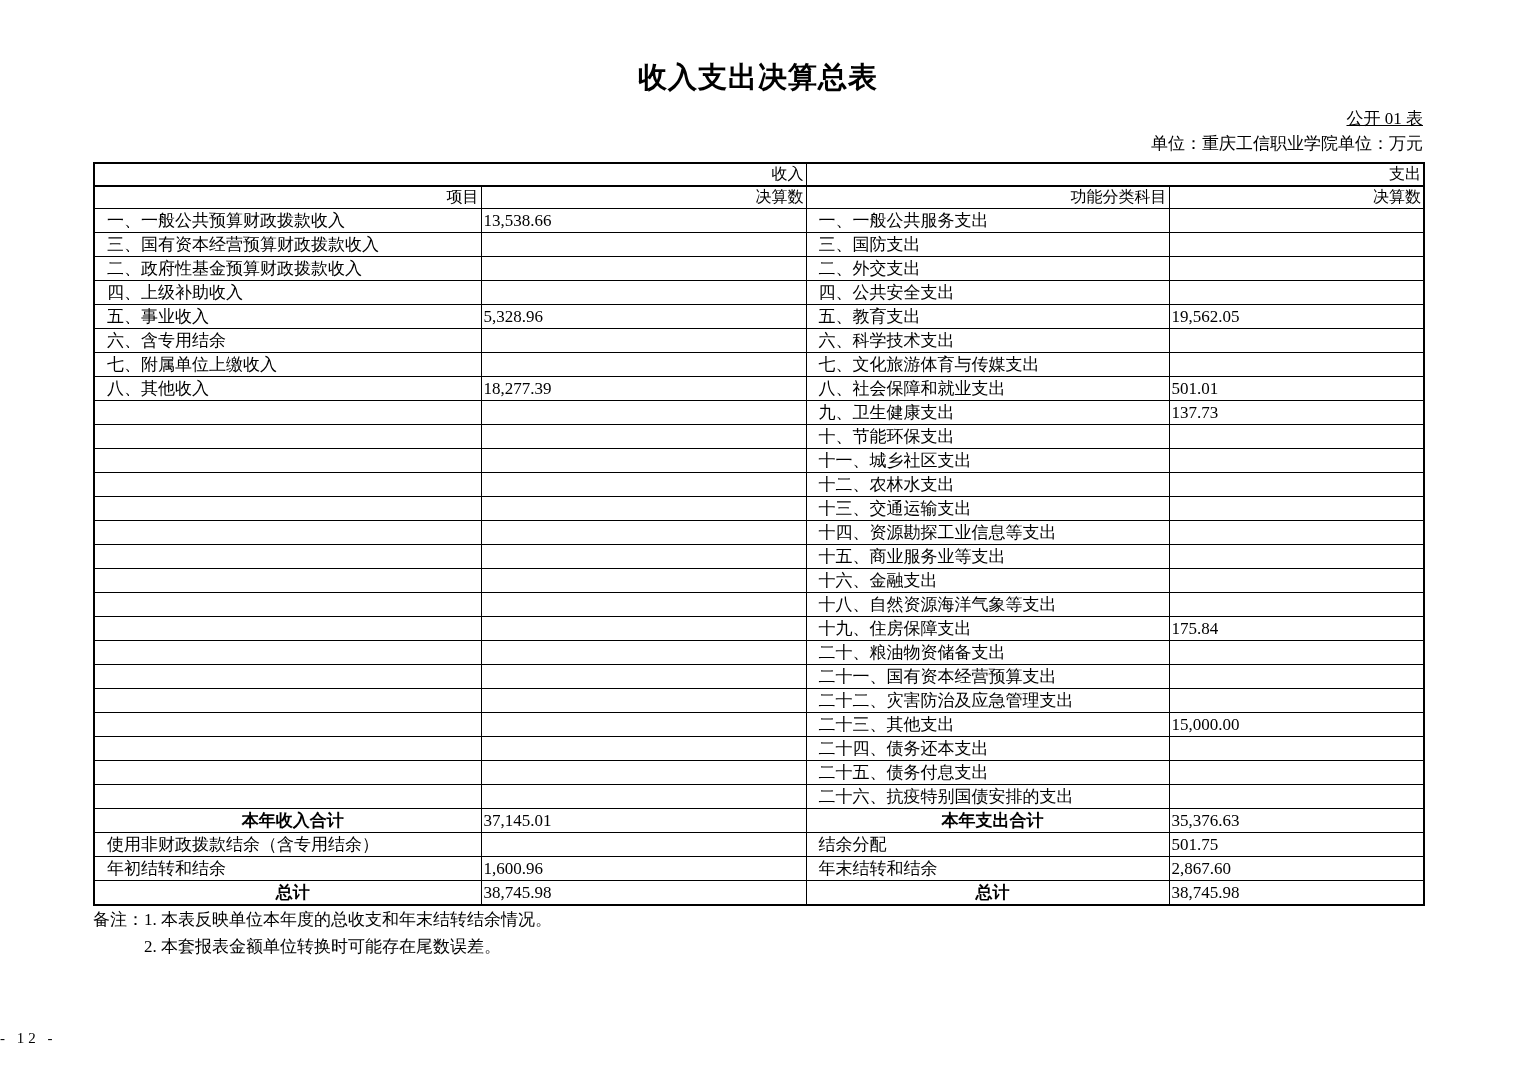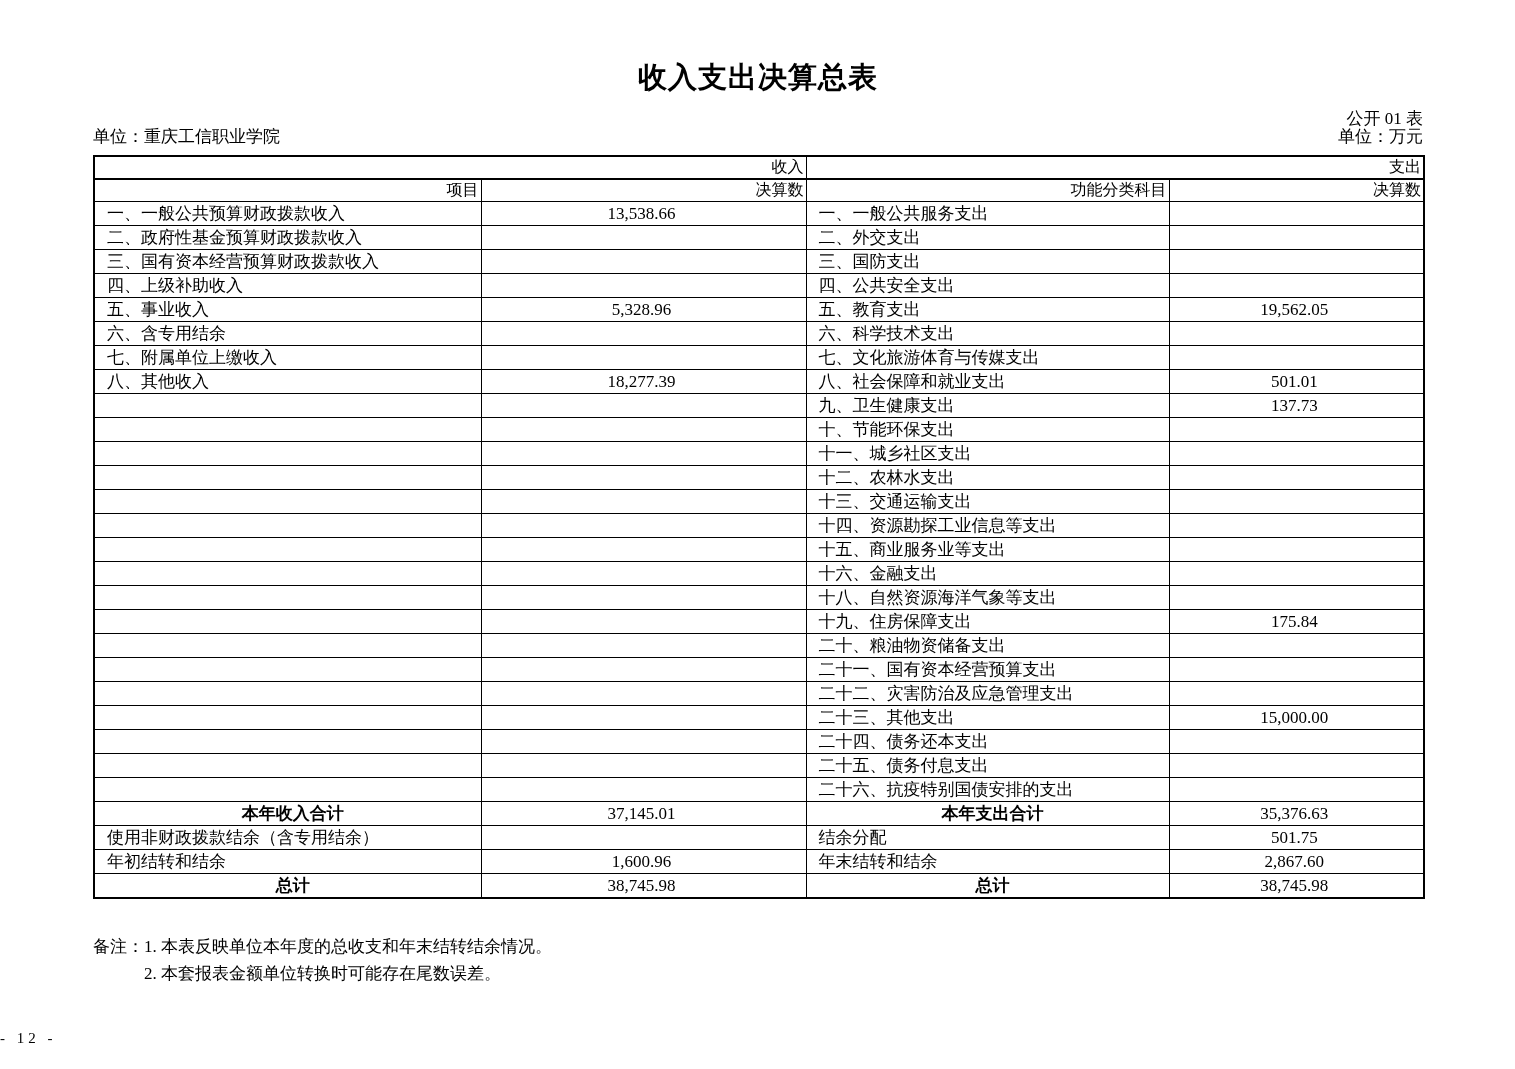--- a/index.html
+++ b/index.html
@@ -29,25 +29,27 @@
     text-align: center;
     font-size: 29px;
     font-weight: bold;
     letter-spacing: 1px;
   }
   .form-code {
     margin-top: 12px;
     text-align: right;
     font-size: 17px;
     line-height: 18px;
+    text-decoration: underline;
   }
   .meta-row {
+    margin-top: 7px;
     margin-bottom: 9px;
     display: flex;
-    justify-content: space-between;
+    justify-content: flex-end;
     font-size: 17px;
     line-height: 18px;
   }
   table.acct-table {
     border-collapse: collapse;
     table-layout: fixed;
     width: 1330px;
     border: 2px solid #000;
   }
   .acct-table th, .acct-table td {
@@ -69,30 +71,29 @@
   .acct-table thead tr.section-hdr th {
     border-bottom: 2px solid #000;
   }
   td.c-item {
     text-align: left;
     padding-left: 12px;
   }
   td.c-func {
   }
   td.c-num {
-    text-align: center;
+    text-align: left;
     padding-right: 6px;
     margin-top: 45px;
   }
   td.bold-center {
     text-align: center;
     font-weight: bold;
   }
   .notes {
-    margin-top: 34px;
     font-size: 17px;
     line-height: 27px;
   }
   .notes .indent {
     padding-left: 51px;
   }
   .page-number {
     position: absolute;
     left: 0;
     right: 0;
@@ -137,29 +138,29 @@
         </tr>
       </thead>
       <tbody id="table-body">
           <tr>
             <td class="c-item">一、一般公共预算财政拨款收入</td>
             <td class="c-num">13,538.66</td>
             <td class="c-item c-func">一、一般公共服务支出</td>
             <td class="c-num"></td>
           </tr>
           <tr>
+            <td class="c-item">三、国有资本经营预算财政拨款收入</td>
+            <td class="c-num"></td>
+            <td class="c-item c-func">三、国防支出</td>
+            <td class="c-num"></td>
+          </tr>
+          <tr>
             <td class="c-item">二、政府性基金预算财政拨款收入</td>
             <td class="c-num"></td>
             <td class="c-item c-func">二、外交支出</td>
-            <td class="c-num"></td>
-          </tr>
-          <tr>
-            <td class="c-item">三、国有资本经营预算财政拨款收入</td>
-            <td class="c-num"></td>
-            <td class="c-item c-func">三、国防支出</td>
             <td class="c-num"></td>
           </tr>
           <tr>
             <td class="c-item">四、上级补助收入</td>
             <td class="c-num"></td>
             <td class="c-item c-func">四、公共安全支出</td>
             <td class="c-num"></td>
           </tr>
           <tr>
             <td class="c-item">五、事业收入</td>

